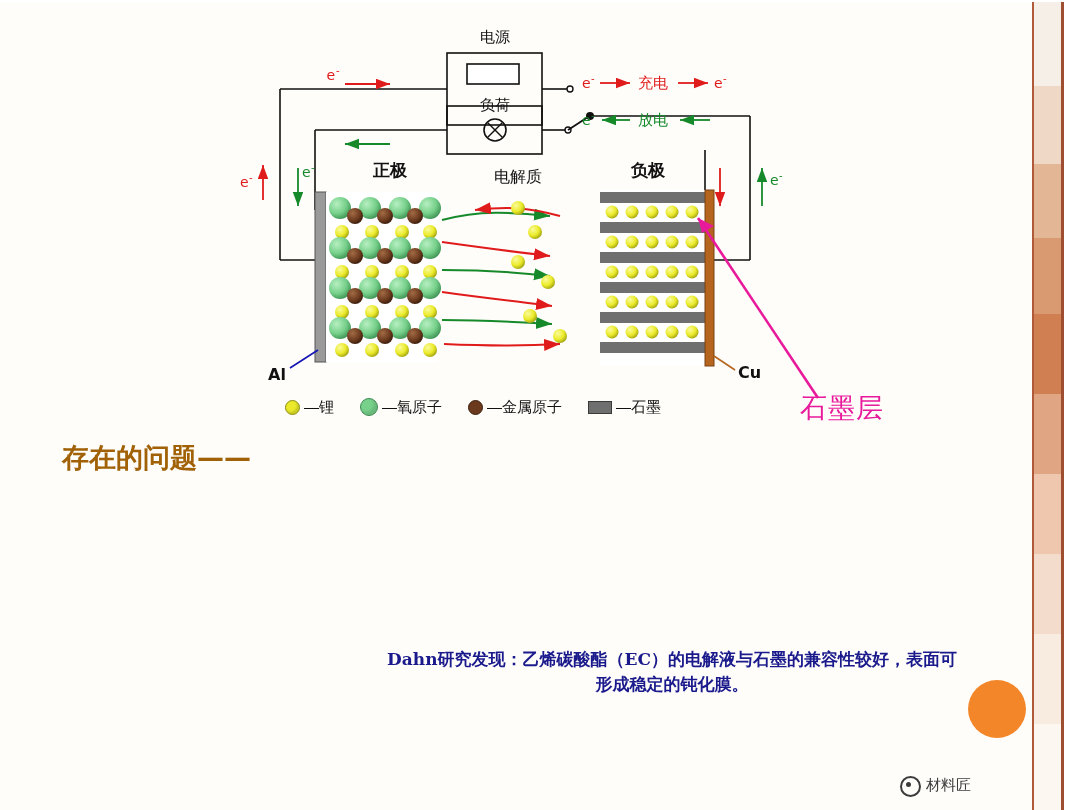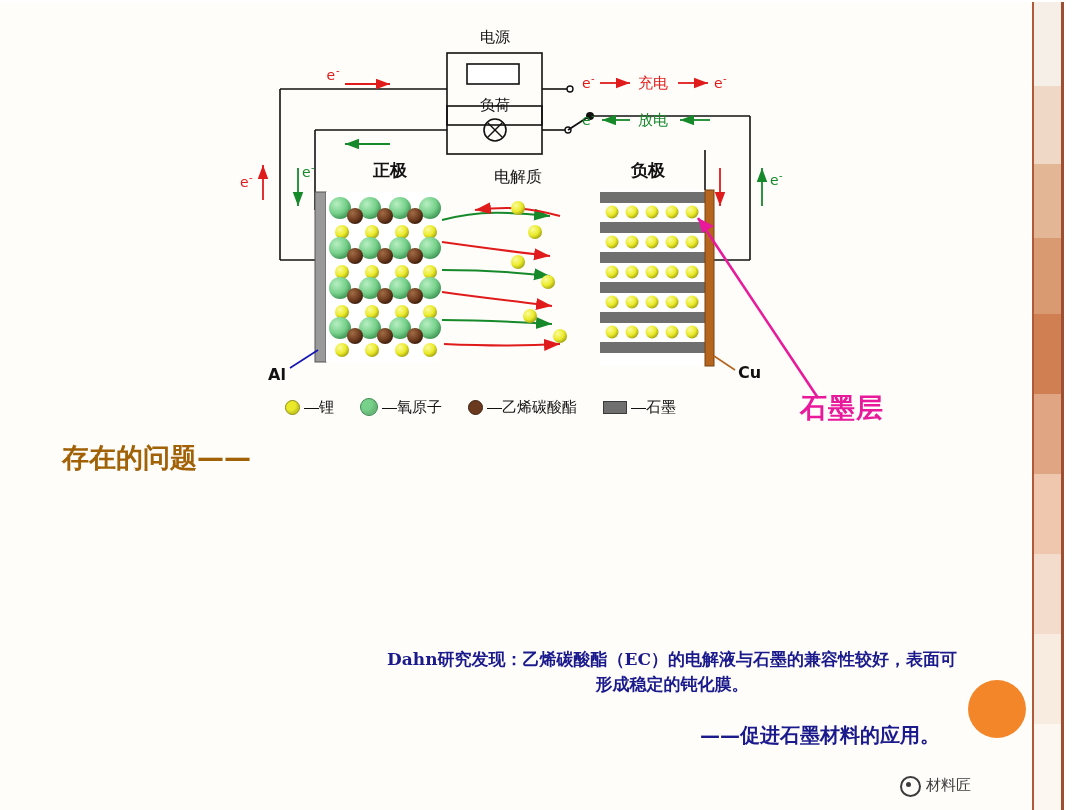--- a/index.html
+++ b/index.html
@@ -88,21 +88,21 @@
   }
   .legend .lbl { font-size: 15px; }
 
   
   .callout {
     position: absolute;
     left: 800px;
     top: 388px;
     font-size: 27px;
     color: #e8199b;
-    font-weight: bold;
+    font-weight: normal;
     font-family: "DejaVu Sans", sans-serif;
     letter-spacing: 1px;
   }
 
   
   .heading {
     position: absolute;
     left: 62px;
     top: 438px;
     font-size: 27px;
@@ -415,33 +415,32 @@
     <div class="item">
       <span class="swatch-li"></span>
       <span class="lbl">—锂</span>
     </div>
     <div class="item">
       <span class="swatch-o"></span>
       <span class="lbl">—氧原子</span>
     </div>
     <div class="item">
       <span class="swatch-m"></span>
-      <span class="lbl">—乙烯碳酸酯</span>
+      <span class="lbl">—金属原子</span>
     </div>
     <div class="item">
       <span class="swatch-g"></span>
       <span class="lbl">—石墨</span>
     </div>
   </div>
 
   <div class="callout">石墨层</div>
 
   <div class="heading">存在的问题——</div>
   <div class="dahn-para">Dahn研究发现：乙烯碳酸酯（EC）的电解液与石墨的兼容性较好，表面可形成稳定的钝化膜。</div>
-  <div class="conclusion">——促进石墨材料的应用。</div>
 
   <div class="orange-dot"></div>
 
   <div class="watermark">
     <span class="wm-circle"></span>
     <span>材料匠</span>
   </div>
 
 </div>
 

